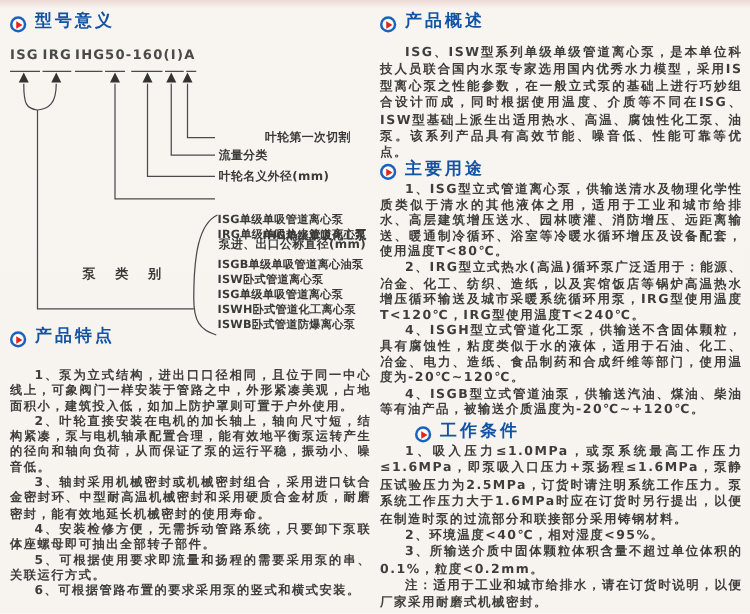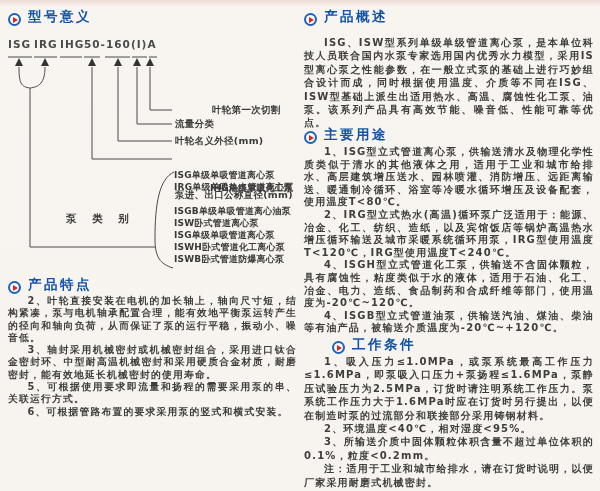--- a/index.html
+++ b/index.html
@@ -86,27 +86,29 @@
       <span class="pump-type" style="top:145px;">IRG单级单吸热水管道离心泵</span>
       <span class="pump-type" style="top:133px;">ISG单级单吸管道离心泵</span>
       <span class="pump-type" style="top:146px;padding-left:36px;">IHG单级单吸化工泵</span>
       <span class="pump-type" style="top:169px;">ISGB单级单吸管道离心油泵</span>
       <span class="pump-type" style="top:181px;">ISW卧式管道离心泵</span>
       <span class="pump-type" style="top:193px;">ISG单级单吸管道离心泵</span>
       <span class="pump-type" style="top:205px;">ISWH卧式管道化工离心泵</span>
       <span class="pump-type" style="top:217px;">ISWB卧式管道防爆离心泵</span>
     </div>
 
-    <div class="sec-header abs" style="left:0;top:268px;">
+    <div class="sec-header abs" style="left:0;top:252px;">
       <span class="hdr-icon"></span>
       <span class="sec-title">产品特点</span>
     </div>
     <div class="body-l abs" style="left:0;top:285px;width:289px;">
+      <p>1、泵为立式结构，进出口口径相同，且位于同一中心线上，可象阀门一样安装于管路之中，外形紧凑美观，占地面积小，建筑投入低，如加上防护罩则可置于户外使用。</p>
       <p>2、叶轮直接安装在电机的加长轴上，轴向尺寸短，结构紧凑，泵与电机轴承配置合理，能有效地平衡泵运转产生的径向和轴向负荷，从而保证了泵的运行平稳，振动小、噪音低。</p>
       <p>3、轴封采用机械密封或机械密封组合，采用进口钛合金密封环、中型耐高温机械密封和采用硬质合金材质，耐磨密封，能有效地延长机械密封的使用寿命。</p>
+      <p>4、安装检修方便，无需拆动管路系统，只要卸下泵联体座螺母即可抽出全部转子部件。</p>
       <p>5、可根据使用要求即流量和扬程的需要采用泵的串、关联运行方式。</p>
       <p>6、可根据管路布置的要求采用泵的竖式和横式安装。</p>
     </div>
   </div>
 
   <div id="col-right" class="col">
 
     <div class="sec-header abs" style="left:0;top:0;">
       <span class="hdr-icon"></span>
       <span class="sec-title">产品概述</span>

